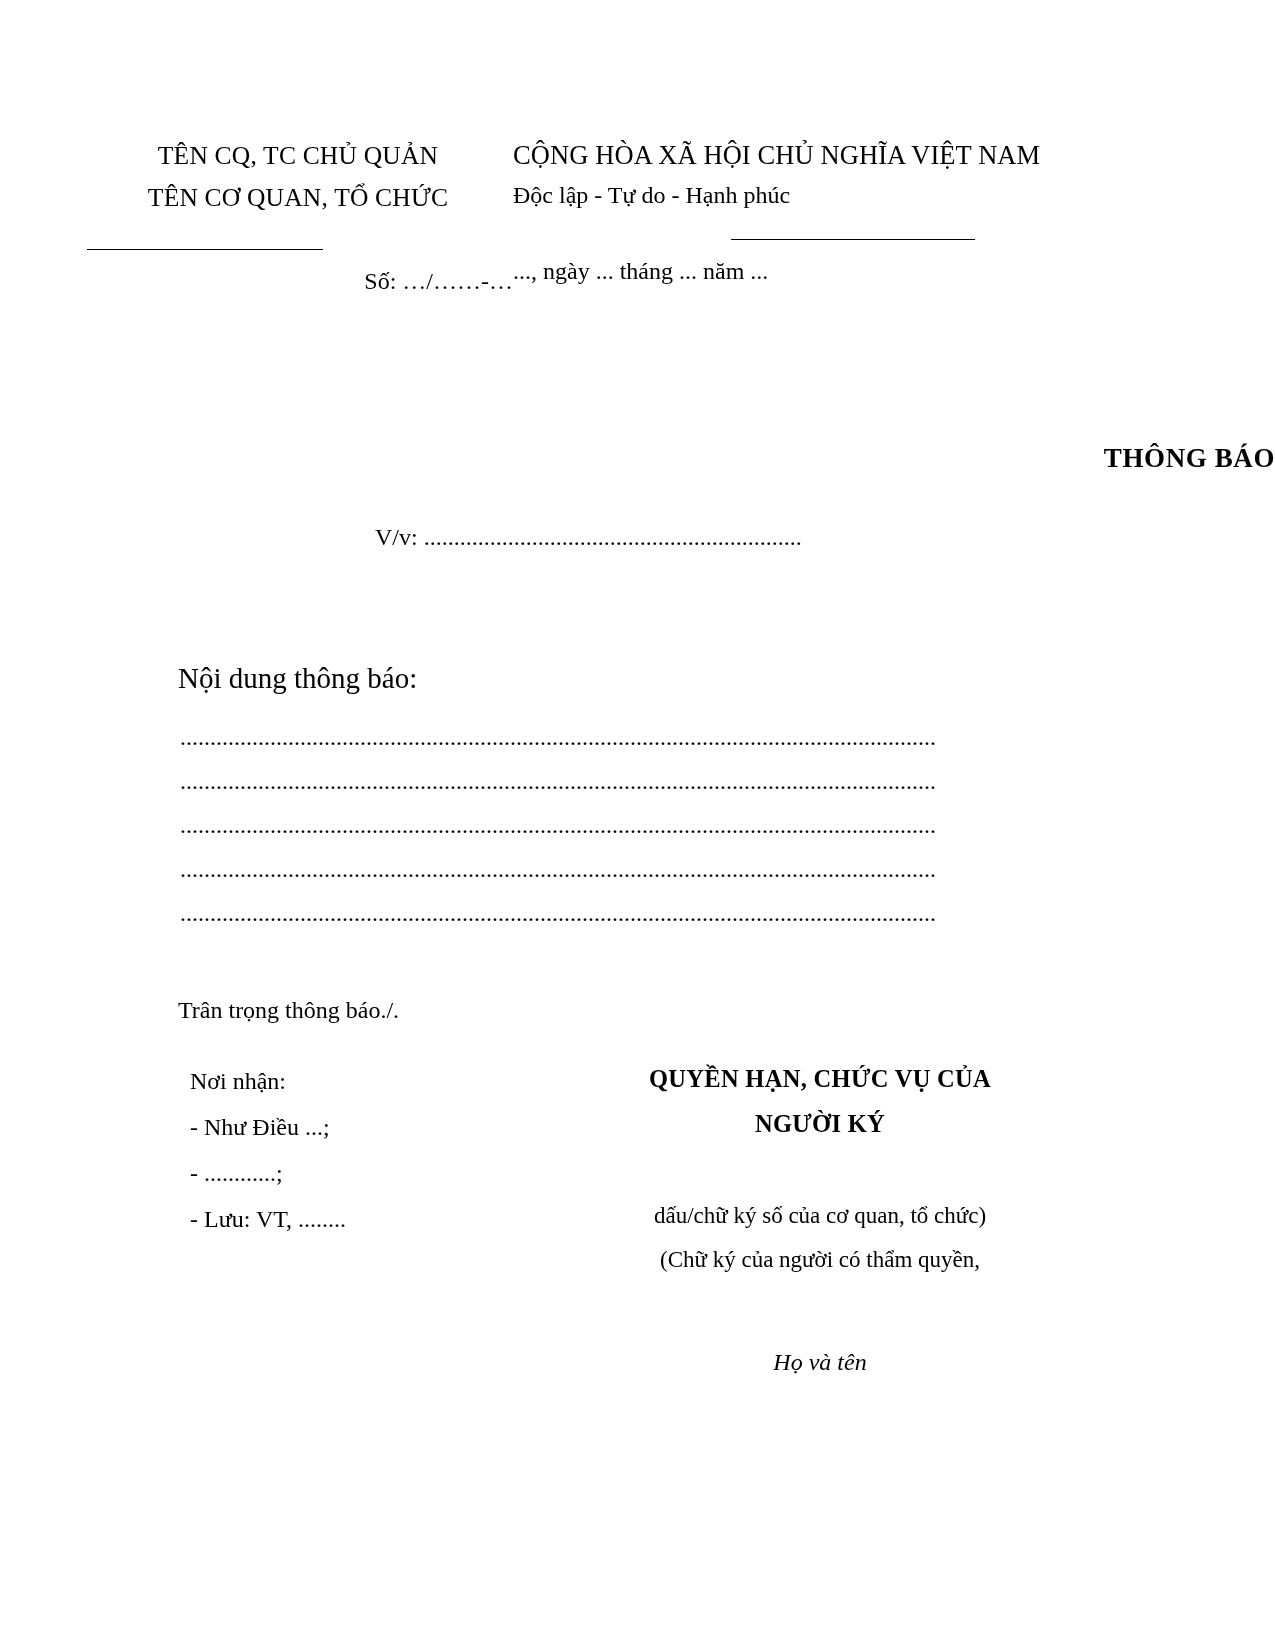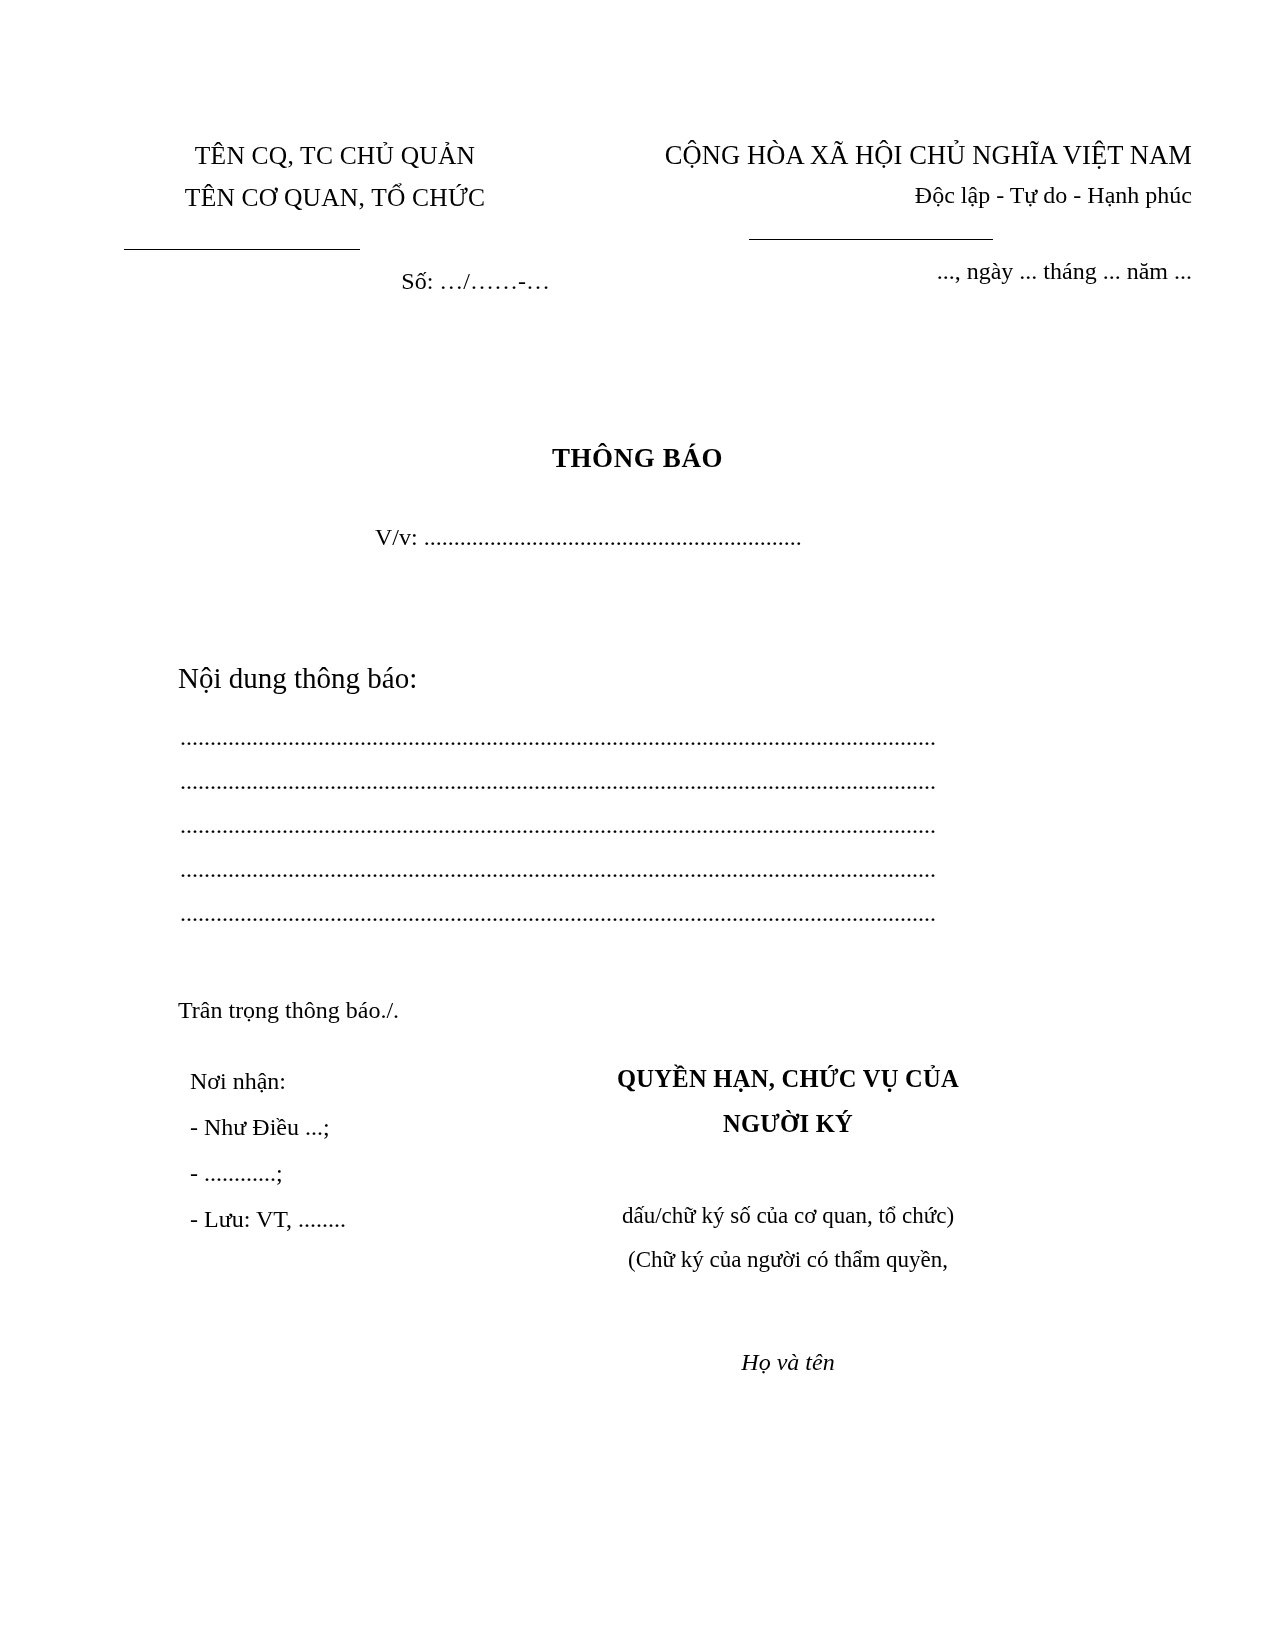--- a/index.html
+++ b/index.html
@@ -30,26 +30,26 @@
     position: absolute;
     top: 135px;
     left: 0;
     width: 1275px;
     display: flex;
     flex-direction: row;
     align-items: flex-start;
   }
   .hdr-left {
     width: 430px;
-    margin-left: 120px;
+    margin-left: 83px;
     text-align: center;
   }
   .hdr-right {
     flex: 1;
-    text-align: right;
+    text-align: left;
     padding-right: 83px;
   }
 
   .org-parent,
   .org-name {
     font-size: 25.5px;
     line-height: 42px;
     letter-spacing: 0.2px;
     white-space: nowrap;
   }
@@ -96,21 +96,21 @@
     margin-top: 12px;
     white-space: nowrap;
   }
 
   
   .doc-title {
     position: absolute;
     top: 443px;
     left: 0;
     width: 1275px;
-    text-align: center;
+    text-align: right;
     font-weight: bold;
     font-size: 27px;
     letter-spacing: 0.6px;
   }
   .subject-line {
     position: absolute;
     top: 512px;
     left: 375px;
     font-size: 24px;
     white-space: nowrap;
@@ -170,21 +170,21 @@
   .recipients-item {
     font-size: 24px;
     line-height: 46px;
     white-space: nowrap;
   }
 
   
   .signature {
     position: absolute;
     top: 1056px;
-    left: 568px;
+    left: 600px;
     width: 440px;
     text-align: center;
   }
   .sig-role-1,
   .sig-role-2 {
     font-weight: bold;
     font-size: 24.5px;
     line-height: 45px;
     letter-spacing: 0.3px;
     white-space: nowrap;

